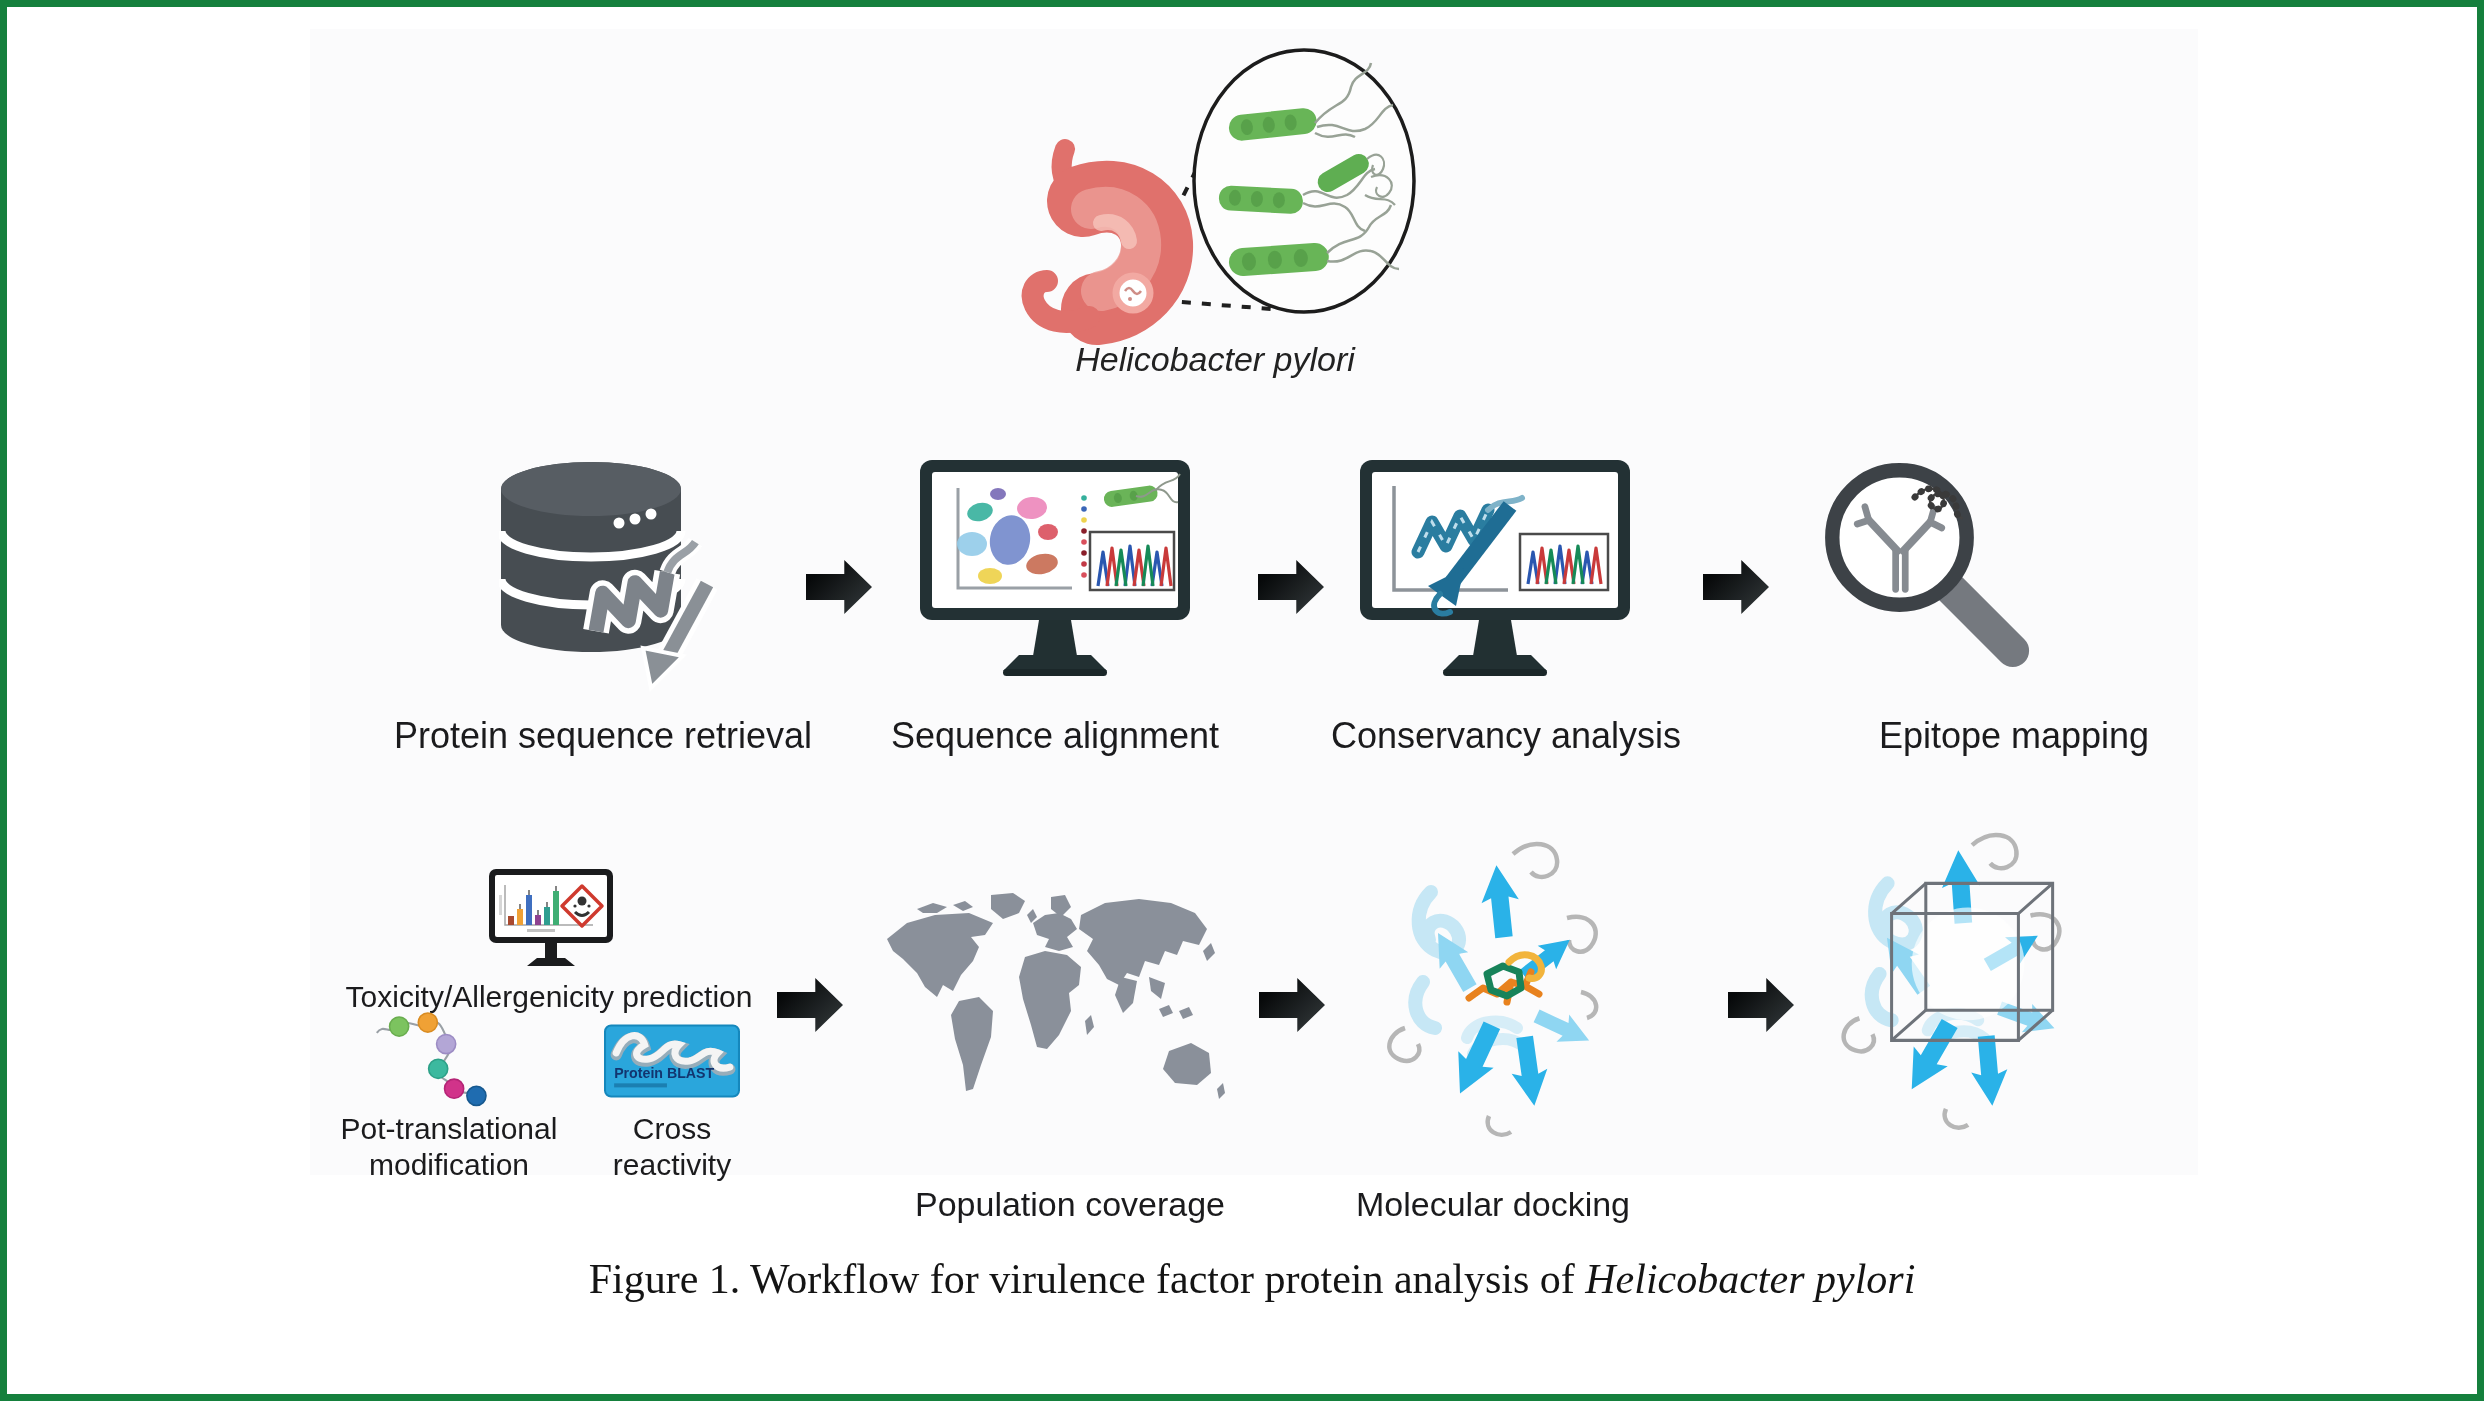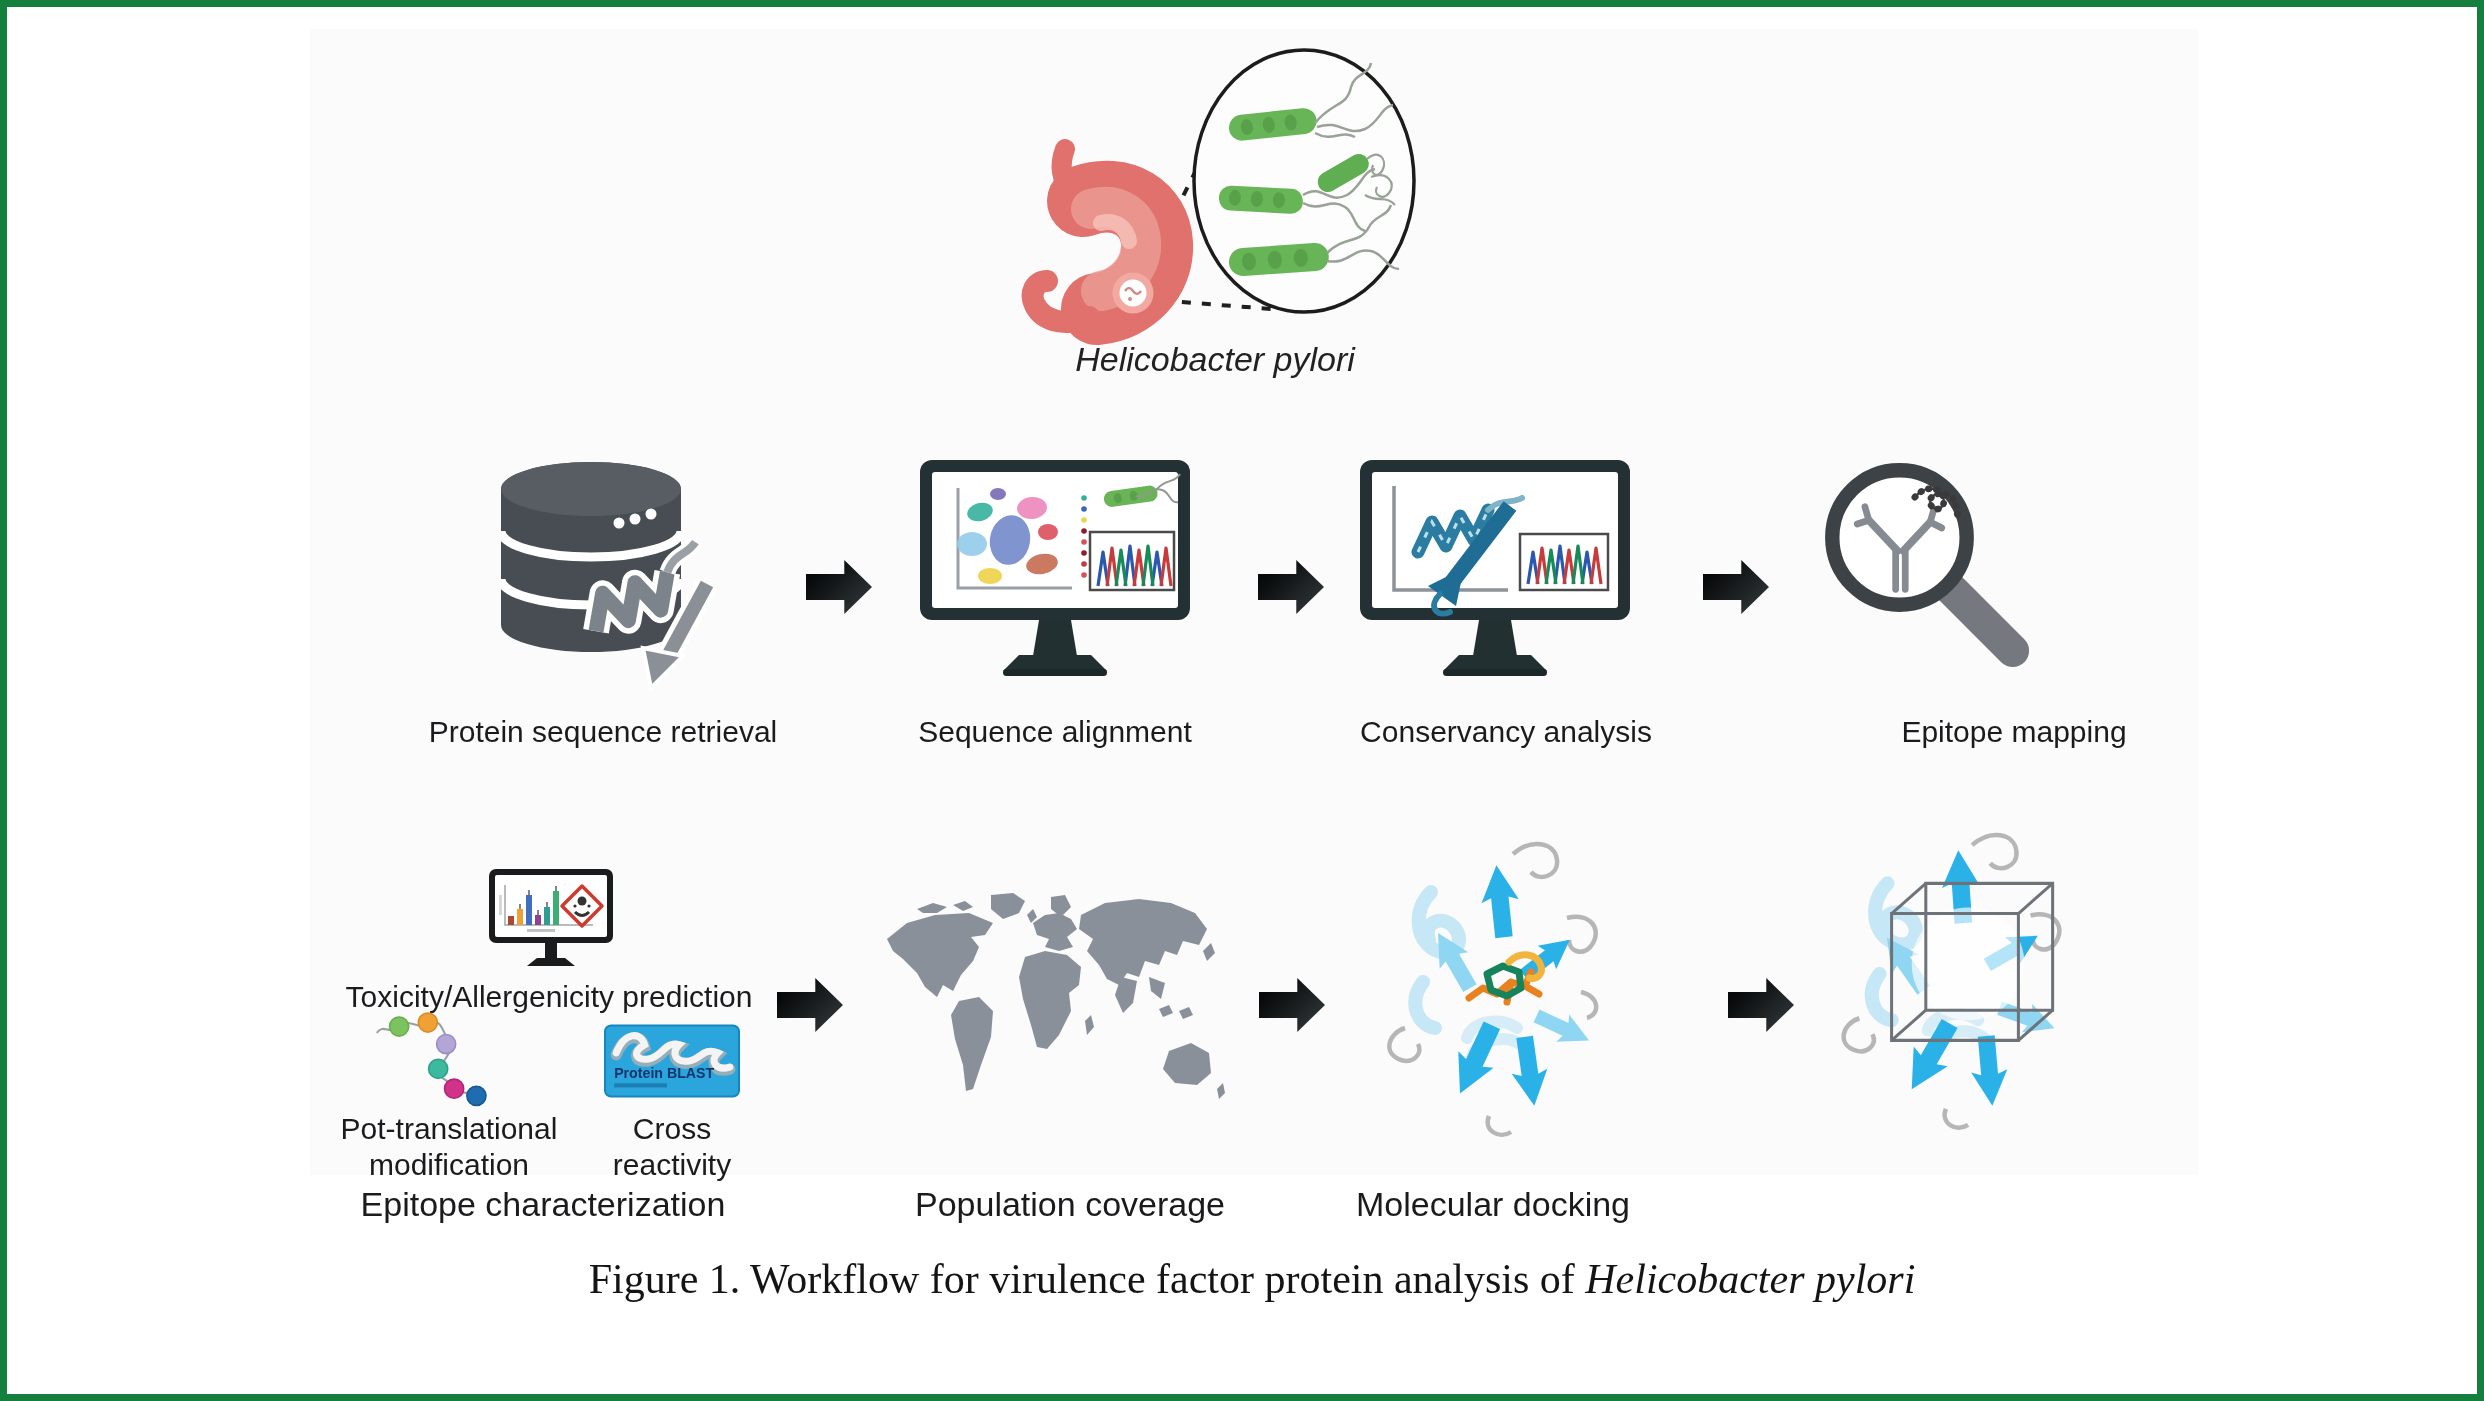--- a/index.html
+++ b/index.html
@@ -8,21 +8,21 @@
     box-sizing:border-box;border:7px solid #15803d;
     background:#ffffff;overflow:hidden;
     font-family:"Liberation Sans",sans-serif;
   }
   .figure-bg{position:absolute;left:303px;top:22px;width:1888px;height:1146px;background:#fbfbfc;}
   .abs{position:absolute;}
   .lbl{
     position:absolute;transform:translateX(-50%);
     text-align:center;color:#1b1b1d;white-space:nowrap;
   }
-  .lbl-row1{font-size:30px;}
+  .lbl-row1{font-size:36px;}
   .lbl-main{font-size:34px;}
   .lbl-sub{font-size:30px;line-height:1.2;white-space:normal;}
   .organism{font-size:34px;font-style:italic;color:#222;}
   .flow-arrow{
     position:absolute;width:66px;height:56px;
     background:linear-gradient(135deg,#07090a 20%,#33393b 95%);
     clip-path:polygon(0% 27%,58% 27%,58% 2%,100% 50%,58% 98%,58% 73%,0% 73%);
   }
   .caption{
     position:absolute;left:1245px;top:1248px;transform:translateX(-50%);
@@ -305,21 +305,20 @@
       <g fill="none" stroke-linecap="round">
         <path d="M12,30 C20,10 36,8 40,22 C28,28 30,38 44,36 C58,34 60,18 74,22 C66,30 70,40 84,38 C96,36 98,24 112,30 C104,38 110,48 124,44" stroke="#a9aeb4" stroke-width="11" opacity="0.85"></path>
         <path d="M12,28 C20,8 36,6 40,20 C28,26 30,36 44,34 C58,32 60,16 74,20 C66,28 70,38 84,36 C96,34 98,22 112,28 C104,36 110,46 124,42" stroke="#f4f4f4" stroke-width="7"></path>
       </g>
       <text x="10" y="53" font-family="Liberation Sans, sans-serif" font-size="14" font-weight="bold" fill="#12356f">Protein BLAST</text>
       <rect x="10" y="58" width="52" height="4" fill="#0e5e8e" opacity="0.55"></rect>
     </svg>
   </div>
   <div class="lbl lbl-sub" style="left:665px;top:1104px;width:150px;">Cross reactivity</div>
 
-  <div class="lbl lbl-main" style="left:536px;top:1178px;">Epitope characterization</div>
 
   <div class="flow-arrow" style="left:770px;top:970px;"></div>
   <div class="flow-arrow" style="left:1252px;top:970px;"></div>
   <div class="flow-arrow" style="left:1721px;top:970px;"></div>
 
   <div class="abs" style="left:866px;top:886px;">
     <svg width="356" height="228" viewBox="0 0 356 228" fill="#8a909a">
       <path d="M14,46 L34,30 62,22 96,20 120,30 112,42 98,44 106,54 100,68 88,82 80,98 70,92 64,104 52,94 44,80 30,66 20,58 Z"></path>
       <path d="M44,16 L60,10 74,14 64,20 50,20 Z"></path>
       <path d="M80,12 L92,8 100,14 90,18 Z"></path>

